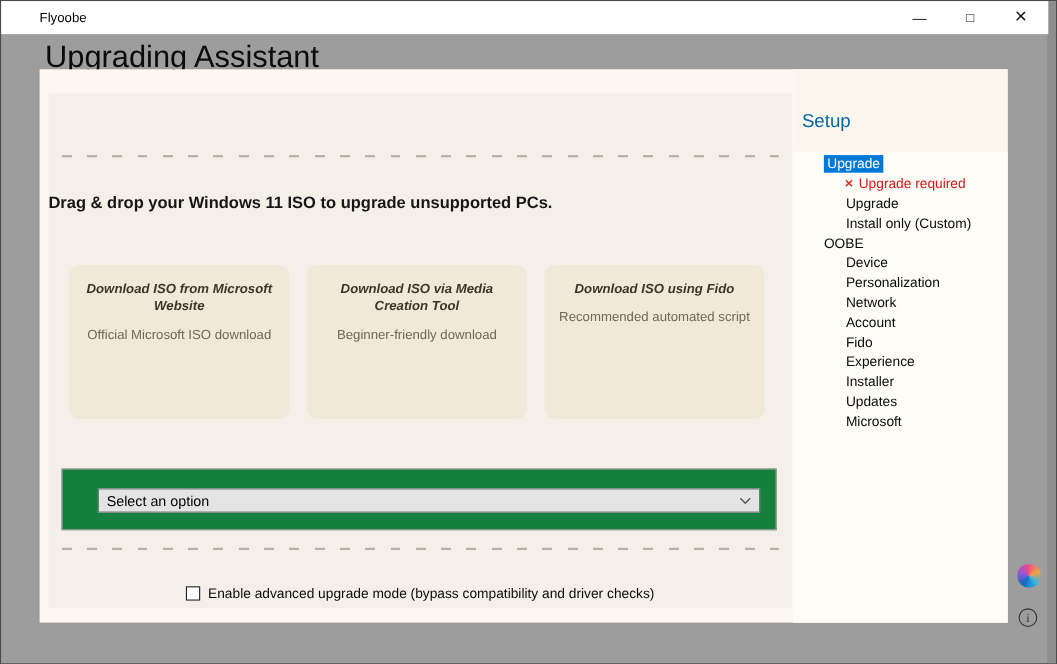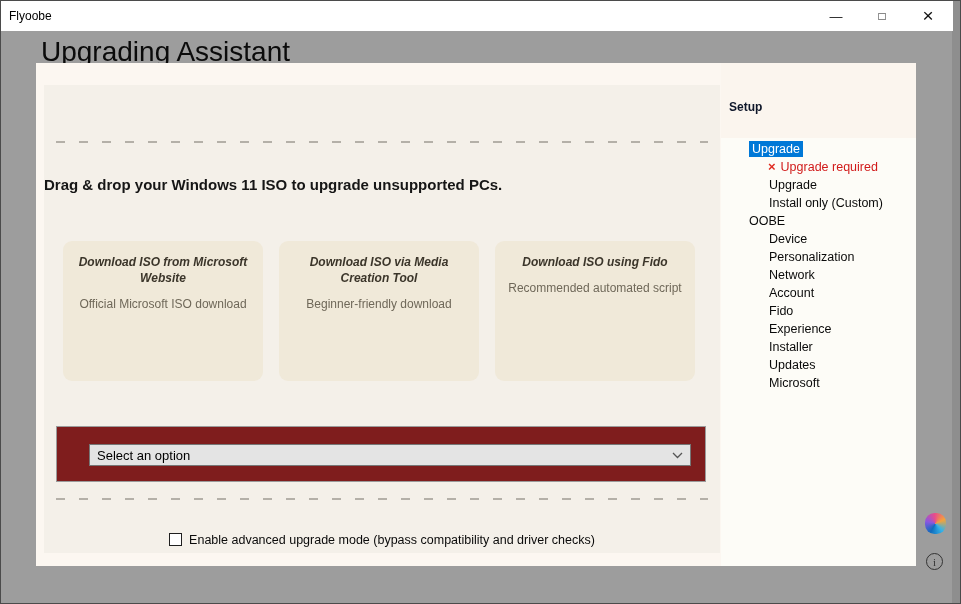--- a/index.html
+++ b/index.html
@@ -5,21 +5,21 @@
   html,body{margin:0;padding:0;background:#c8c8c8;}
   *{box-sizing:border-box;}
   .window{
     position:relative;width:961px;height:604px;
     background:#9d9d9d;border:1px solid #4b4b4b;
     font-family:"Liberation Sans",sans-serif;overflow:hidden;
   }
   .edge-strip{position:absolute;top:0;right:0;width:8px;height:100%;background:#8e8e8e;}
   
   .titlebar{position:absolute;top:0;left:0;width:952px;height:30px;background:#ffffff;}
-  .win-title{position:absolute;left:8px;top:8px;font-size:12px;color:#000;}
+  .win-title{position:absolute;left:35px;top:8px;font-size:12px;color:#000;}
   .controls{position:absolute;right:2px;top:0;height:30px;display:flex;}
   .ctrl{width:46px;height:30px;border:none;background:transparent;color:#111;
         display:flex;align-items:center;justify-content:center;padding:0;
         font-family:"Liberation Sans",sans-serif;cursor:pointer;}
   .ctrl-min{font-size:13px;}
   .ctrl-max{font-size:12px;}
   .ctrl-close{font-size:19px;font-weight:300;}
   
   .bodyarea{position:absolute;top:30px;left:0;width:953px;height:574px;}
   .page-title{position:absolute;left:40px;top:5px;margin:0;font-size:28px;font-weight:400;
@@ -35,32 +35,32 @@
   .dash-top{top:56px;}
   .dash-bottom{top:413px;}
   .droptext{position:absolute;top:91px;left:0;right:0;text-align:left;
             font-size:15px;font-weight:bold;color:#161616;}
   .cards{position:absolute;left:19px;top:156px;display:flex;gap:16px;}
   .card{width:200px;height:140px;background:#f0e9d9;border-radius:9px;
         text-align:center;padding:13px 12px;cursor:pointer;}
   .card-title{font-size:12px;font-weight:bold;color:#3b352a;line-height:1.35;font-style:italic;}
   .card-sub{margin-top:11px;font-size:12px;color:#6f6859;}
   .ddpanel{position:absolute;left:12px;top:341px;width:650px;height:56px;
-           background:#7f1d1d;border:1px solid #9b9b9b;}
+           background:#15803d;border:1px solid #9b9b9b;}
   .select{position:absolute;left:32px;top:17px;width:602px;height:22px;background:#e4e4e4;
           border:1px solid #767676;display:flex;align-items:center;justify-content:space-between;
           padding:0 7px;font-size:13px;color:#000;cursor:pointer;}
   .checkrow{position:absolute;left:0;right:0;top:448px;display:flex;justify-content:center;
             align-items:flex-start;gap:7px;}
   .checkbox{width:13px;height:13px;border:1px solid #1f1f1f;background:#fff;display:inline-block;
             cursor:pointer;flex:none;}
   .checklabel{font-size:12.5px;color:#0a0a0a;}
   
   .sidebar{position:absolute;left:685px;top:0;width:195px;height:503px;background:#fbf5ee;}
-  .sidebar-title{position:absolute;left:8px;top:37px;font-size:12px;font-weight:bold;color:#0f172a;}
+  .sidebar-title{position:absolute;left:8px;top:37px;font-size:17px;font-weight:normal;color:#0369a1;}
   .tree{position:absolute;left:0;top:75px;width:100%;height:428px;background:#fdfcf7;
         padding-top:2px;font-size:12.5px;color:#0a0a0a;padding-left:20px;}
   .trow{height:18px;line-height:18px;cursor:pointer;white-space:nowrap;}
   .lvl0{padding-left:8px;}
   .lvl1{padding-left:28px;}
   .sel{background:#0078d7;color:#fff;padding:1px 3px;}
   .err{color:#d11a1a;padding-left:27px;display:flex;align-items:center;gap:5px;}
   .xicon{color:#e02b20;font-weight:bold;font-size:13px;line-height:18px;}
   
   .copilot{position:absolute;left:924px;top:482px;width:21px;height:21px;border-radius:45%;

